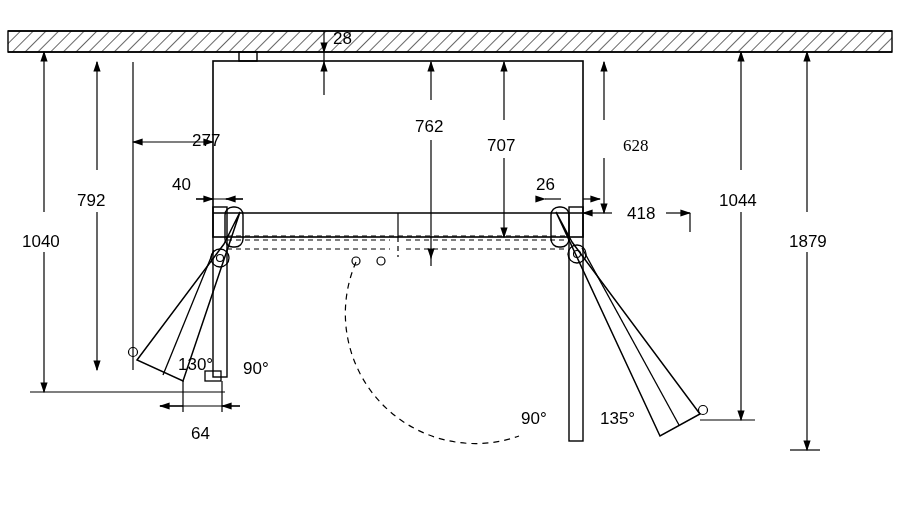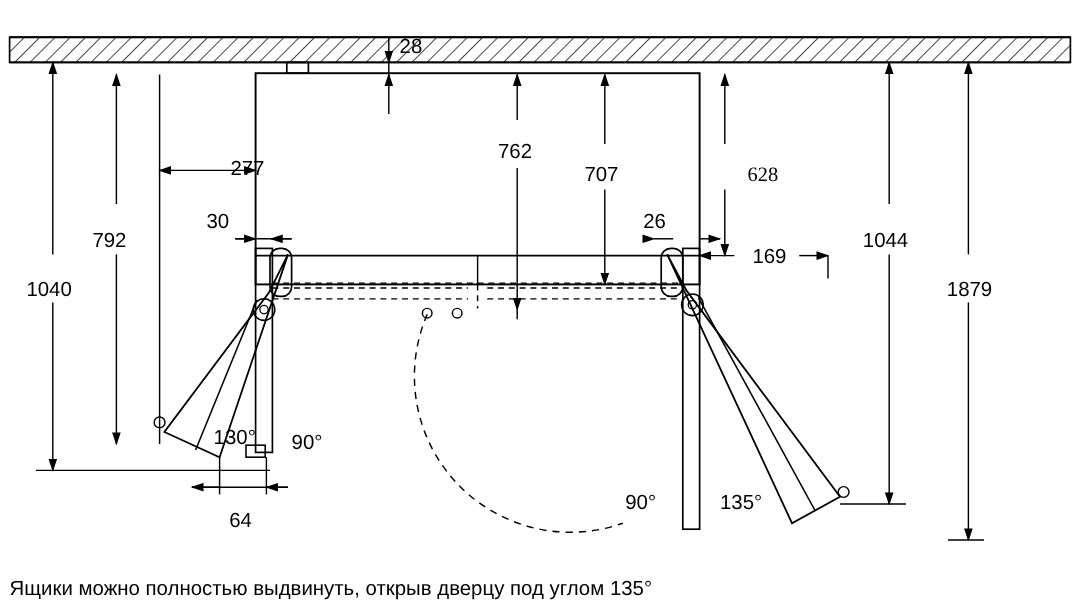--- a/index.html
+++ b/index.html
@@ -136,25 +136,24 @@
     </g>
   </svg>
 
   <div class="dim" style="left:333px;top:29px;">28</div>
   <div class="dim" style="left:152px;top:131px;margin-left:40px;">277</div>
   <div class="dim" style="left:415px;top:117px;">762</div>
   <div class="dim" style="left:487px;top:136px;">707</div>
   <div class="dim" style="left:623px;top:136px;font-family:Liberation Serif, serif;">628</div>
   <div class="dim" style="left:77px;top:191px;">792</div>
   <div class="dim" style="left:22px;top:232px;">1040</div>
-  <div class="dim" style="left:172px;top:175px;">30</div>
+  <div class="dim" style="left:172px;top:175px;">40</div>
   <div class="dim" style="left:536px;top:175px;">26</div>
-  <div class="dim" style="left:627px;top:204px;">169</div>
+  <div class="dim" style="left:627px;top:204px;">418</div>
   <div class="dim" style="left:719px;top:191px;">1044</div>
   <div class="dim" style="left:789px;top:232px;">1879</div>
   <div class="dim" style="left:178px;top:355px;">130°</div>
   <div class="dim" style="left:243px;top:359px;">90°</div>
   <div class="dim" style="left:191px;top:424px;">64</div>
   <div class="dim" style="left:521px;top:409px;">90°</div>
   <div class="dim" style="left:600px;top:409px;">135°</div>
 
-  <div class="lbl" style="left:8px;top:481px;font-size:17px;">Ящики можно полностью выдвинуть, открыв дверцу под углом 135°</div>
 </div>
 
 </body></html>

